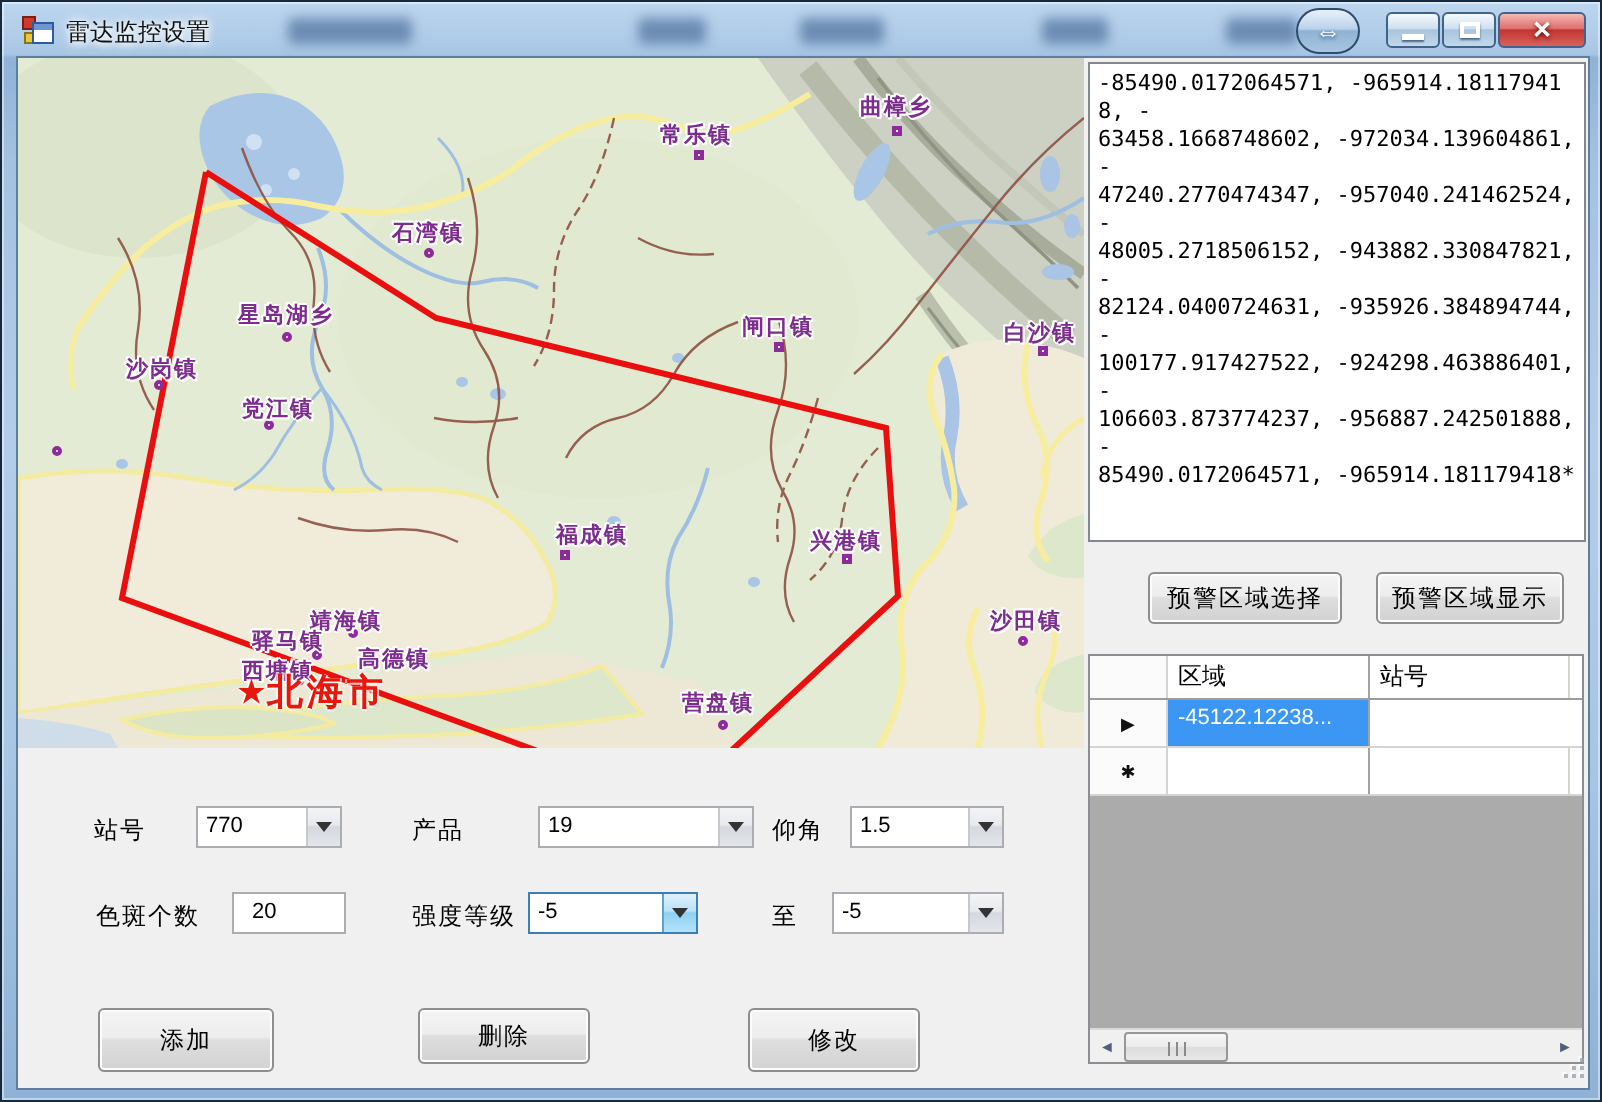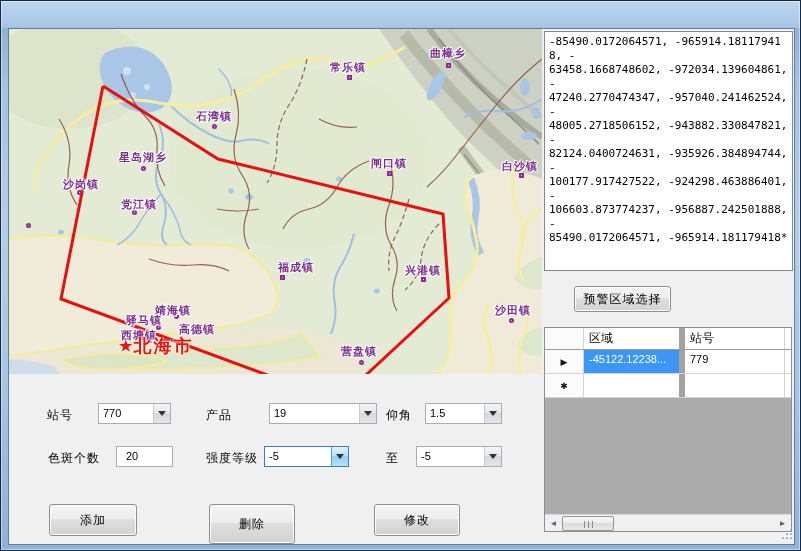--- a/index.html
+++ b/index.html
@@ -52,21 +52,21 @@
     line-height:14px;color:#000;white-space:pre-wrap;word-break:break-all;}
   .btn{position:absolute;background:linear-gradient(180deg,#f4f4f4,#ededed 45%,#dedede 50%,#d2d2d2);
     border:1px solid #8e8e8e;border-radius:3px;box-shadow:inset 0 0 0 1px #fcfcfc;
     font-size:12px;color:#000;display:flex;align-items:center;justify-content:center;letter-spacing:1px;}
   
   .grid{position:absolute;left:535px;top:298px;width:248px;height:205px;border:1px solid #8b8f94;background:#ababab;}
   .g-row{display:flex;height:24px;background:#fff;border-bottom:1px solid #d4d4d4;}
   .g-head{height:22px;border-bottom:1px solid #9c9c9c;}
   .g-sel{width:39px;border-right:1px solid #d4d4d4;background:#fbfbfb;display:flex;align-items:center;justify-content:center;
     font-size:9px;color:#111;}
-  .g-c1{width:101px;border-right:6px solid #a3a3a3;padding:3px 5px;font-size:11px;overflow:hidden;white-space:nowrap;}
+  .g-c1{width:101px;border-right:1px solid #a3a3a3;padding:3px 5px;font-size:11px;overflow:hidden;white-space:nowrap;}
   .g-c2{width:100px;border-right:1px solid #d4d4d4;padding:3px 5px;font-size:11px;overflow:hidden;white-space:nowrap;}
   .g-fill{flex:1;background:#fff;}
   .g-head .g-c1,.g-head .g-c2{font-size:12px;padding-top:2px;color:#000;}
   .cell-sel{background:#3b97f3;color:#fff;}
   .g-scroll{position:absolute;left:0;bottom:0;width:100%;height:17px;background:#f0f0f0;border-top:1px solid #d9d9d9;}
   .sb-btn{position:absolute;top:0;width:17px;height:17px;font-size:8px;color:#50607a;display:flex;align-items:center;justify-content:center;}
   .sb-thumb{position:absolute;left:17px;top:1px;width:52px;height:15px;border:1px solid #979797;border-radius:2px;
     background:linear-gradient(180deg,#f6f6f6,#eaeaea 50%,#dcdcdc 50%,#e8e8e8);}
   .sb-thumb i{display:block;margin:4px auto 0;width:9px;height:7px;
     background:repeating-linear-gradient(90deg,#8a8a8a 0 1px,transparent 1px 4px);}
@@ -81,20 +81,43 @@
   .combo.focused .dd{background:linear-gradient(180deg,#dff1fb,#b8e1f7 45%,#8fd0f2 50%,#b3e3f9);border-left-color:#5ba4cf;}
   .tbox{position:absolute;height:21px;background:#fff;border:1px solid #abadb3;padding:3px 9px 0;font-size:11px;}
   .grip{position:absolute;left:772px;top:499px;width:12px;height:12px;opacity:.8;}
   .grip i{position:absolute;width:2px;height:2px;background:#9aa4ae;box-shadow:-1px -1px 0 #fff;}
 </style>
 </head>
 <body>
 
 <div class="window">
 
+  <div class="titlebar">
+    <div class="app-icon">
+        <span class="r"></span>
+        <span class="y"></span>
+        <span class="b">
+          <i></i>
+        </span>
+      </div>
+    <div class="title-text">雷达监控设置</div>
+    <div class="blur-blob" style="left:143px;width:62px;"></div>
+    <div class="blur-blob" style="left:318px;width:34px;"></div>
+    <div class="blur-blob" style="left:399px;width:42px;"></div>
+    <div class="blur-blob" style="left:520px;width:33px;"></div>
+    <div class="blur-blob" style="left:612px;width:36px;"></div>
+    <div class="swap-btn"><span>⇔</span></div>
+    <div class="cap-btn cap-min">
+        <i></i>
+      </div>
+    <div class="cap-btn cap-max">
+        <i></i>
+      </div>
+    <div class="cap-btn cap-close"><span>✕</span></div>
+  </div>
 
   <div class="client">
 
     <div class="map">
       <svg width="533" height="345" viewBox="0 0 533 345">
         <rect width="533" height="345" fill="#e3ebd4"></rect>
         <ellipse cx="60" cy="45" rx="80" ry="55" fill="#d9e3c7" opacity="0.7"></ellipse>
         <ellipse cx="290" cy="130" rx="130" ry="90" fill="#e0e9cd" opacity="0.6"></ellipse>
 
         <path d="M370,0 L533,0 L533,170 Q500,152 478,130 Q448,103 424,72 Q398,40 370,0 Z" fill="#cdd1c3"></path>
@@ -209,34 +232,34 @@
     <div class="coords-box">-85490.0172064571, -965914.181179418, -
 63458.1668748602, -972034.139604861, -
 47240.2770474347, -957040.241462524, -
 48005.2718506152, -943882.330847821, -
 82124.0400724631, -935926.384894744, -
 100177.917427522, -924298.463886401, -
 106603.873774237, -956887.242501888, -
 85490.0172064571, -965914.181179418*</div>
 
     <div class="btn" style="left:565px;top:257px;width:97px;height:26px;">预警区域选择</div>
+    <div class="btn" style="left:679px;top:257px;width:94px;height:26px;">预警区域显示</div>
 
     <div class="grid">
       <div class="g-row g-head">
         <div class="g-sel"></div>
         <div class="g-c1">区域</div>
         <div class="g-c2">站号</div>
         <div class="g-fill"></div>
       </div>
       <div class="g-row">
         <div class="g-sel">
             <span>▶</span>
           </div>
         <div class="g-c1 cell-sel">-45122.12238...</div>
-        <div class="g-c2">779</div>
         <div class="g-fill"></div>
       </div>
       <div class="g-row">
         <div class="g-sel">
             <span>✱</span>
           </div>
         <div class="g-c1"></div>
         <div class="g-c2"></div>
         <div class="g-fill"></div>
       </div>
@@ -276,21 +299,21 @@
       <div class="val">-5</div>
       <div class="dd"></div>
     </div>
     <div class="f-label" style="left:377px;top:421px;">至</div>
     <div class="combo" style="left:407px;top:417px;width:86px;">
       <div class="val">-5</div>
       <div class="dd"></div>
     </div>
 
     <div class="btn" style="left:40px;top:475px;width:88px;height:32px;">添加</div>
-    <div class="btn" style="left:200px;top:475px;width:86px;height:40px;">删除</div>
+    <div class="btn" style="left:200px;top:475px;width:86px;height:28px;">删除</div>
     <div class="btn" style="left:365px;top:475px;width:86px;height:32px;">修改</div>
 
     <div class="grip">
       <i style="left:9px;top:9px;"></i>
         <i style="left:5px;top:9px;"></i>
         <i style="left:1px;top:9px;"></i>
       <i style="left:9px;top:5px;"></i>
         <i style="left:9px;top:1px;"></i>
         <i style="left:5px;top:5px;"></i>
     </div>

